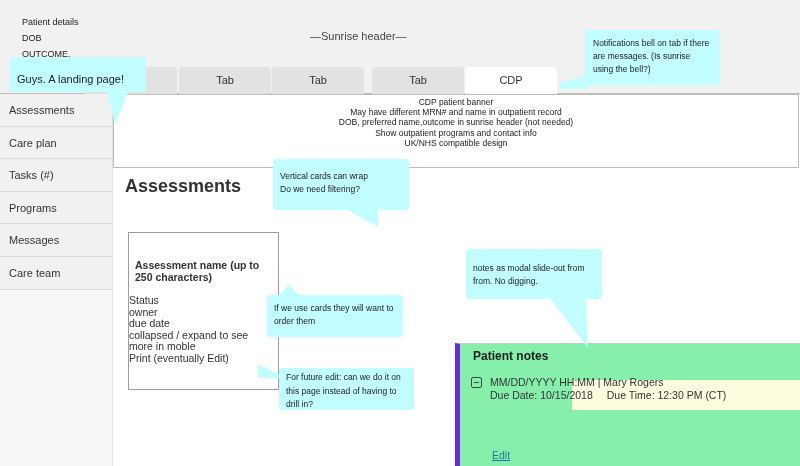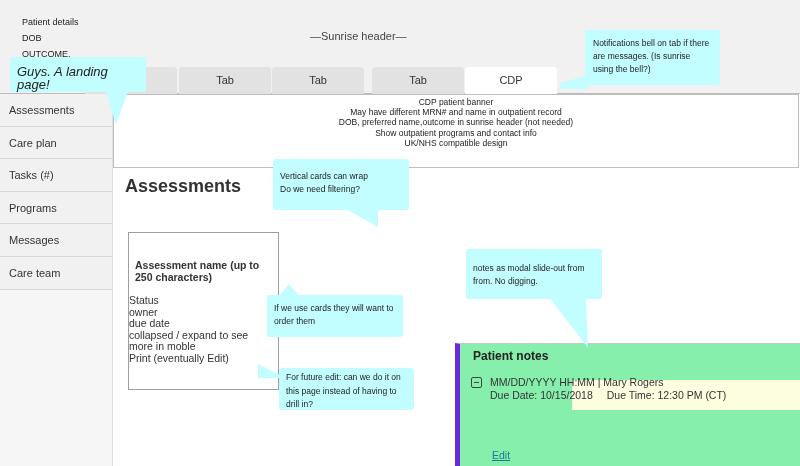--- a/index.html
+++ b/index.html
@@ -155,21 +155,21 @@
   <div class="note-highlight"></div>
   <div class="notes-title">Patient notes</div>
   <div class="collapse-icon"></div>
   <div class="note-line1">MM/DD/YYYY HH:MM | Mary Rogers</div>
   <div class="note-line2">
     <span>Due Date: 10/15/2018</span><span>Due Time: 12:30 PM (CT)</span>
   </div>
   <a class="edit-link">Edit</a>
 </div>
 
-<div class="callout" style="left:10px; top:57px; width:136px; height:35px; font-size:13px; line-height:13px; padding:8px 7px;font-style:italic;">
+<div class="callout" style="left:10px; top:57px; width:136px; height:35px; font-size:11px; line-height:13px; padding:16px 7px;">
   <span>Guys. A landing page!</span>
 </div>
 <div class="tail" style="left:100px; top:91px; border-left:22px solid transparent; border-right:0 solid transparent; border-top:34px solid #c2fdff; transform:skewX(-20deg);"></div>
 
 <div class="callout" style="left:585px; top:30px; width:135px; height:55px; padding:7px 8px;">
   <span>Notifications bell on tab if there are messages. (Is sunrise using the bell?)</span>
 </div>
 <div class="tail" style="left:560px; top:75px; border-top:8px solid transparent; border-bottom:6px solid #c2fdff; border-right:28px solid #c2fdff;"></div>
 
 <div class="callout" style="left:273px; top:159px; width:136px; height:51px; padding:11px 7px;">

